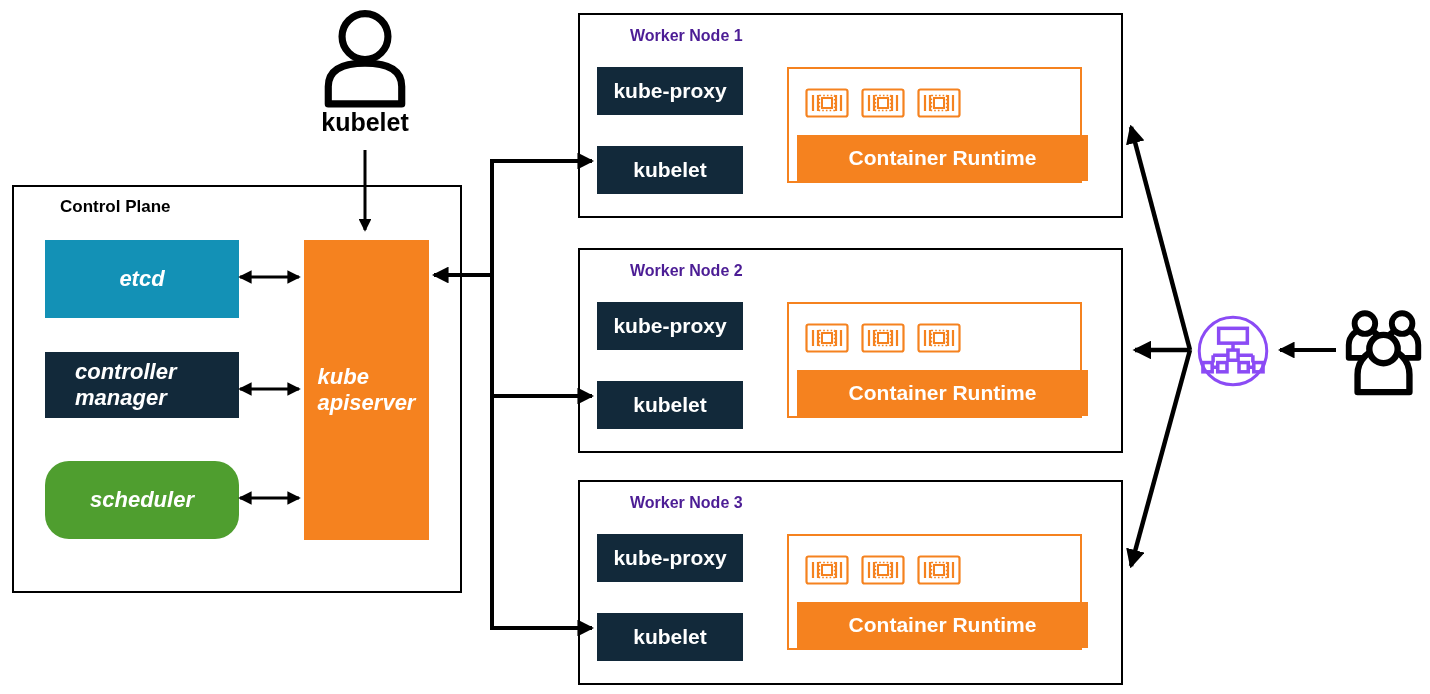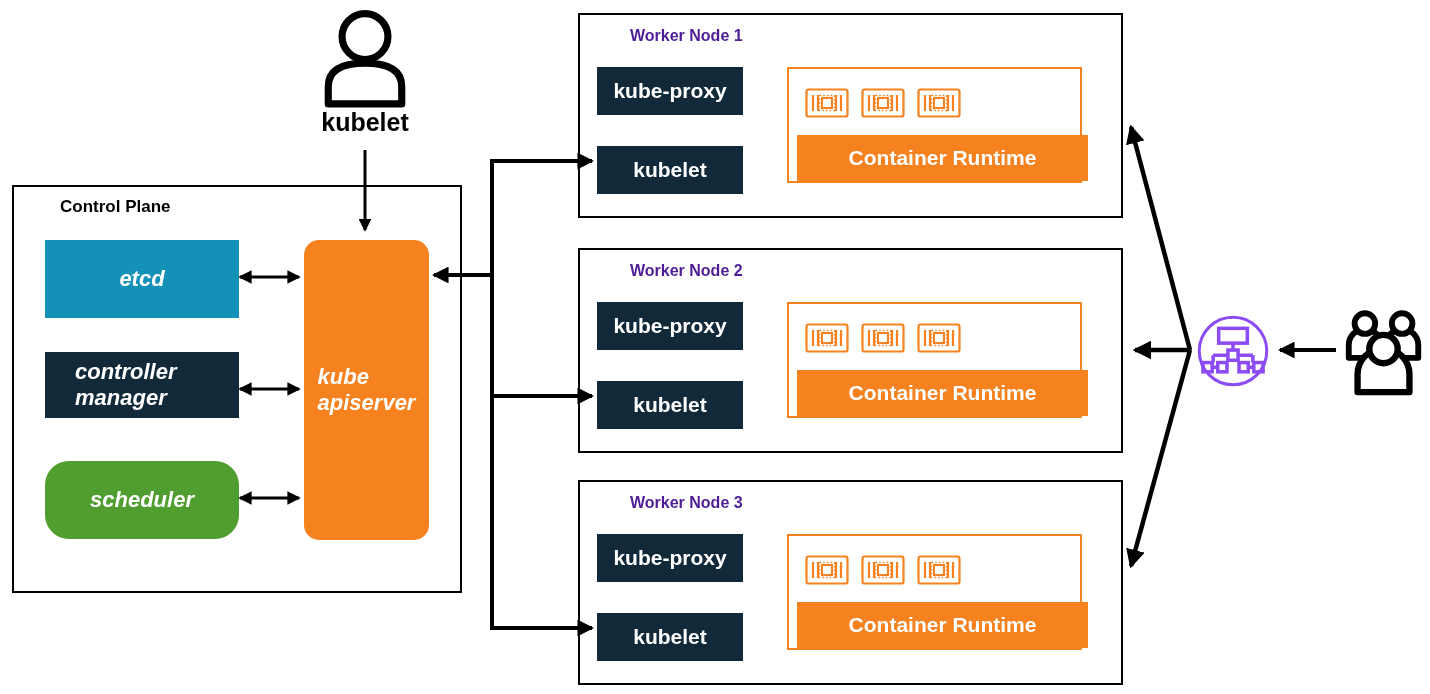--- a/index.html
+++ b/index.html
@@ -16,21 +16,21 @@
 
   
   .control-plane{position:absolute;left:12px;top:185px;width:450px;height:408px;
     border:2px solid #000;background:#fff;box-sizing:border-box;z-index:1;}
   .cp-title{position:absolute;left:46px;top:10px;font-size:17px;font-weight:700;color:#000;}
   .cp-box{position:absolute;display:flex;align-items:center;justify-content:center;
     color:#fff;font-size:22px;font-weight:600;line-height:1.2;font-style:italic;}
   .cp-etcd{left:31px;top:53px;width:194px;height:78px;background:#1391B6;}
   .cp-cm{left:31px;top:165px;width:194px;height:66px;background:#12293A;padding:0 30px;box-sizing:border-box;}
   .cp-sch{left:31px;top:274px;width:194px;height:78px;background:#4F9E2F;border-radius:24px;}
-  .cp-api{left:290px;top:53px;width:125px;height:300px;background:#F5821F;padding:14px 14px;box-sizing:border-box;border-radius:15px;}
+  .cp-api{left:290px;top:53px;width:125px;height:300px;background:#F5821F;padding:14px 14px;box-sizing:border-box;}
 
   
   .worker-node{position:absolute;left:578px;width:545px;height:205px;border:2px solid #000;
     background:#fff;box-sizing:border-box;z-index:1;}
   .wn-1{top:13px;} .wn-2{top:248px;} .wn-3{top:480px;}
   .wn-title{position:absolute;left:50px;top:12px;font-size:16px;font-weight:700;color:#4c1d95;}
   .wn-box{position:absolute;left:17px;width:146px;height:48px;background:#12293A;color:#fff;
     display:flex;align-items:center;justify-content:center;font-size:21px;font-weight:600;}
   .wn-proxy{top:52px;} .wn-kubelet{top:122px;margin-top:9px;}
   .container-runtime{position:absolute;left:207px;top:52px;width:295px;height:116px;

